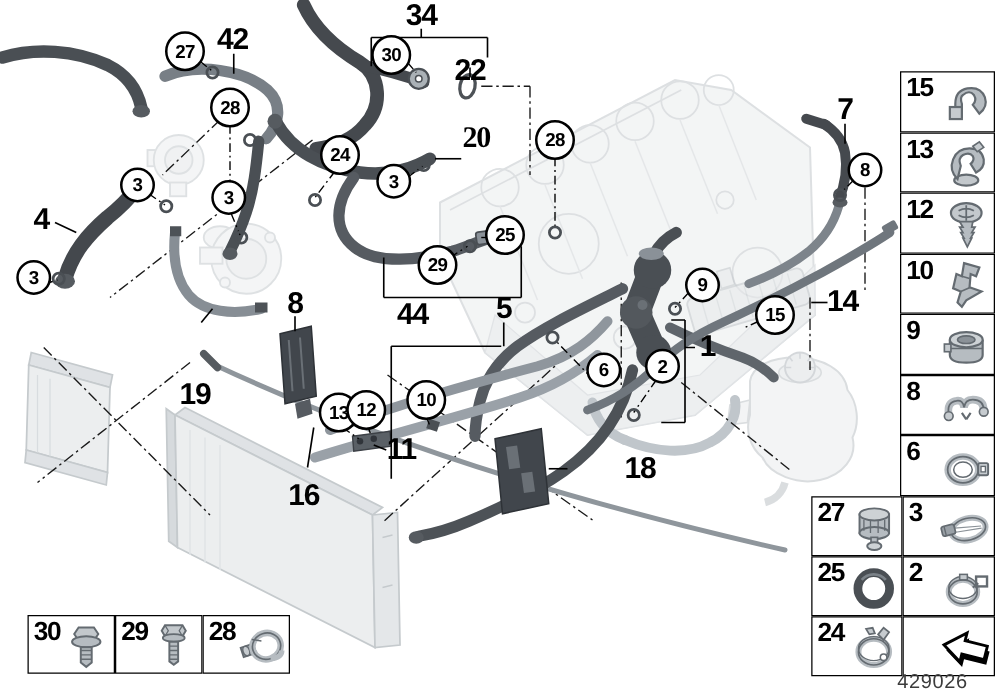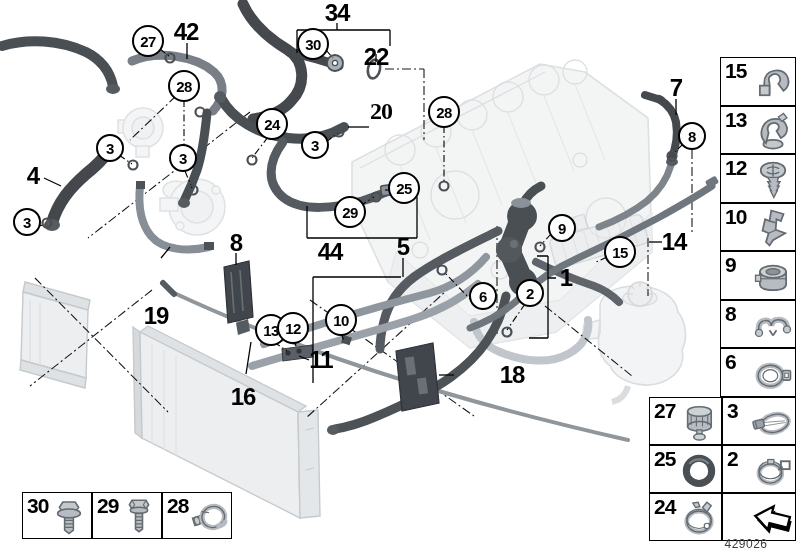--- a/index.html
+++ b/index.html
@@ -12,21 +12,21 @@
            border:2.6px solid #000;border-radius:50%;background:#fff;color:#000;
            font-weight:700;font-size:15px;display:flex;align-items:center;justify-content:center;
            letter-spacing:-0.5px;}
   .co-circ.sd{width:24px;height:24px;}
   .lg-box{position:absolute;background:#fff;border:1.6px solid #000;box-sizing:border-box;}
   .lg-num{position:absolute;left:4px;top:1px;font-weight:700;font-size:21px;color:#000;
           letter-spacing:-1px;}
   .lg-icon{position:absolute;right:1px;bottom:1px;width:42px;height:42px;}
   .lg-icon.big{width:46px;height:44px;}
   #partnum{position:absolute;left:700px;top:537px;width:92px;text-align:center;
-           font-size:12px;color:#3c3c3c;letter-spacing:0.5px;}
+           font-size:16px;color:#3c3c3c;letter-spacing:0.5px;}
 </style>
 </head>
 <body>
 
 <div id="stage">
 
 <svg id="art" width="800" height="560" viewBox="0 0 800 560">
 
   <g opacity="0.55">
     <polygon points="352,162 540,64 585,72 648,118 652,252 556,332 470,348 388,282 352,205" fill="#ebedee" stroke="#c2c7cb" stroke-width="1.6"></polygon>

